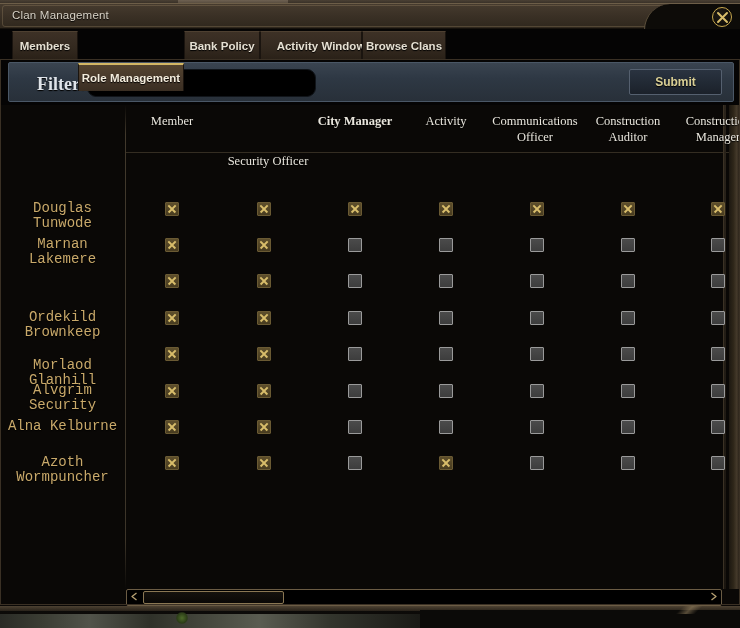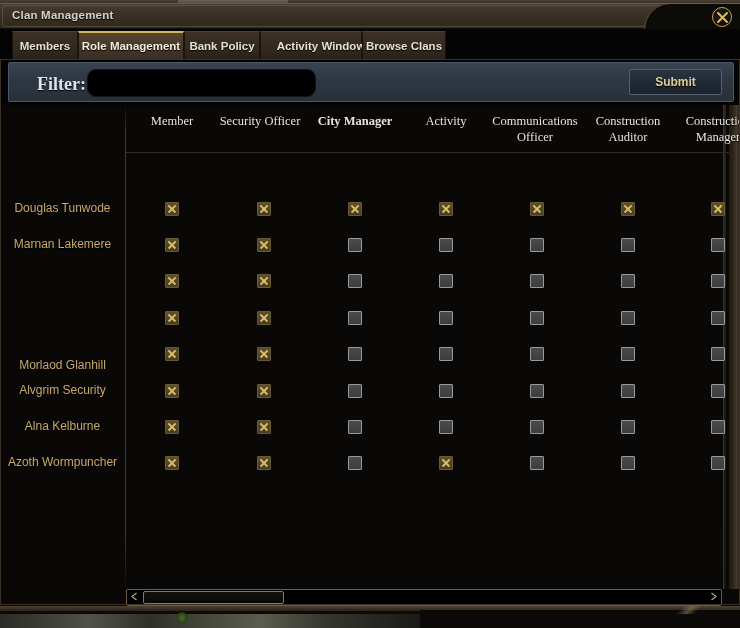--- a/index.html
+++ b/index.html
@@ -82,21 +82,21 @@
   }
   #titlebar .tb-notch {
     position: absolute; right: 0; top: 0; width: 96px; height: 26px;
     background: #0d0b08;
     border-top-left-radius: 26px;
     border-left: 1px solid #5e513d;
     border-bottom: 1px solid #15110c;
   }
   #title-text {
     position: absolute; left: 12px; top: 5px;
-    font-size: 11.5px; font-weight: bold;
+    font-size: 11.5px; font-weight: normal;
     color: #d8d2c6;
     letter-spacing: .2px;
     text-shadow: 0 1px 1px #000;
   }
   #close-button {
     position: absolute; right: 8px; top: 3px;
     width: 20px; height: 20px;
     border-radius: 50%;
     background: radial-gradient(circle at 40% 35%, #1e1a14 0%, #100d09 70%);
     border: 1.4px solid #c8a84e;
@@ -121,20 +121,21 @@
     display: flex; align-items: center; justify-content: center;
     cursor: pointer;
     text-shadow: 0 1px 1px #000;
     white-space: nowrap;
   }
   .tab.active {
     background: linear-gradient(180deg,#54442f 0%,#45372a 55%,#3a2e22 100%);
     border-top: 2px solid #d3b765;
     color: #f3ecdc;
     z-index: 2;
+    margin-top: 32px;
   }
 
   
   #panel {
     position: absolute; left: 0; top: 56px;
     width: 740px; height: 546px;
     background: #050404;
     border-top: 1px solid #2a2219;
   }
 
@@ -201,22 +202,22 @@
     font-size: 12.5px;
     color: #e9e6dd;
     text-align: center;
     line-height: 16px;
     text-shadow: 0 1px 1px #000;
     pointer-events: none;
   }
 
   .row-name {
     position: absolute;
-    font-family: Liberation Sans, sans-serif;
-    font-size: 12px;
+    font-family: Liberation Mono, monospace;
+    font-size: 14px;
     color: #c9a96a;
     text-align: center;
     line-height: 15px;
     text-shadow: 0 1px 1px #000;
     width: 125px;
     left: 0;
   }
 
   .cbox {
     position: absolute;
@@ -355,21 +356,21 @@
         <div class="arrow-btn">
           <span>
             <svg width="9" height="9" viewBox="0 0 9 9">
               <path d="M2.5 1 L7 4.5 L2.5 8" stroke="#b6a173" stroke-width="1.3" fill="none" stroke-linejoin="round"></path>
             </svg>
           </span>
         </div>
         <div id="hthumb" style="width: 141px; left: 16px;"></div>
       </div>
     <div class="col-header" style="left: 130px; width: 84px;">Member</div>
-        <div class="col-header" style="left: 212px; width: 96px;">Security Officer</div>
+        <div class="col-header" style="left: 220px; width: 96px; margin-top: 40px;">Security Officer</div>
         <div class="col-header" style="left: 310px; width: 90px; font-weight: bold;">City Manager</div>
         <div class="col-header" style="left: 404px; width: 84px;">Activity</div>
         <div class="col-header" style="left: 473px; width: 96px; margin-left: 14px;">Communications Officer</div>
         <div class="col-header" style="left: 584px; width: 88px;">Construction Auditor</div>
         <div class="col-header" style="left: 678px; width: 80px; overflow: hidden;">Construction Manager</div>
         <div class="row-name" style="top: 96px;">Douglas Tunwode</div>
         <div class="cbox on" style="left: 165px; top: 97px;"></div>
         <div class="cbox on" style="left: 257px; top: 97px;"></div>
         <div class="cbox on" style="left: 348px; top: 97px;"></div>
         <div class="cbox on" style="left: 439px; top: 97px;"></div>
@@ -384,20 +385,21 @@
         <div class="cbox off" style="left: 530px; top: 133px;"></div>
         <div class="cbox off" style="left: 621px; top: 133px;"></div>
         <div class="cbox off" style="left: 711px; top: 133px;"></div>
         <div class="cbox on" style="left: 165px; top: 169px;"></div>
         <div class="cbox on" style="left: 257px; top: 169px;"></div>
         <div class="cbox off" style="left: 348px; top: 169px;"></div>
         <div class="cbox off" style="left: 439px; top: 169px;"></div>
         <div class="cbox off" style="left: 530px; top: 169px;"></div>
         <div class="cbox off" style="left: 621px; top: 169px;"></div>
         <div class="cbox off" style="left: 711px; top: 169px;"></div>
+        <div class="row-name" style="top: 205px;">Ordekild Brownkeep</div>
         <div class="cbox on" style="left: 165px; top: 206px;"></div>
         <div class="cbox on" style="left: 257px; top: 206px;"></div>
         <div class="cbox off" style="left: 348px; top: 206px;"></div>
         <div class="cbox off" style="left: 439px; top: 206px;"></div>
         <div class="cbox off" style="left: 530px; top: 206px;"></div>
         <div class="cbox off" style="left: 621px; top: 206px;"></div>
         <div class="cbox off" style="left: 711px; top: 206px;"></div>
         <div class="row-name" style="top: 253px;">Morlaod Glanhill</div>
         <div class="cbox on" style="left: 165px; top: 242px;"></div>
         <div class="cbox on" style="left: 257px; top: 242px;"></div>

